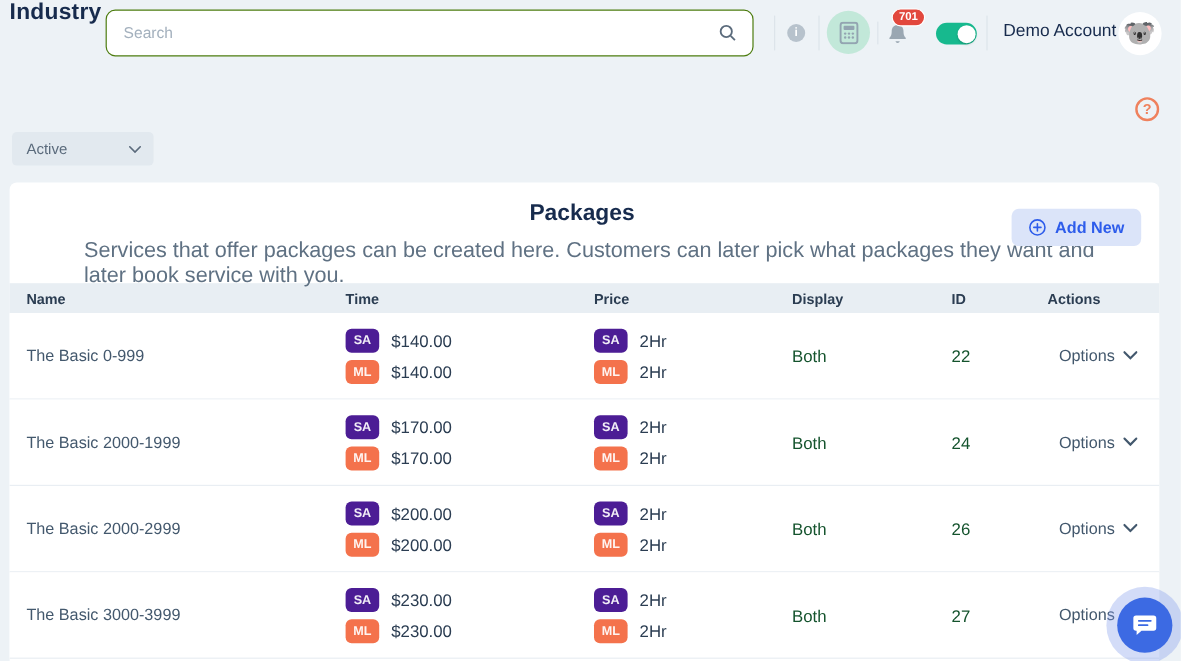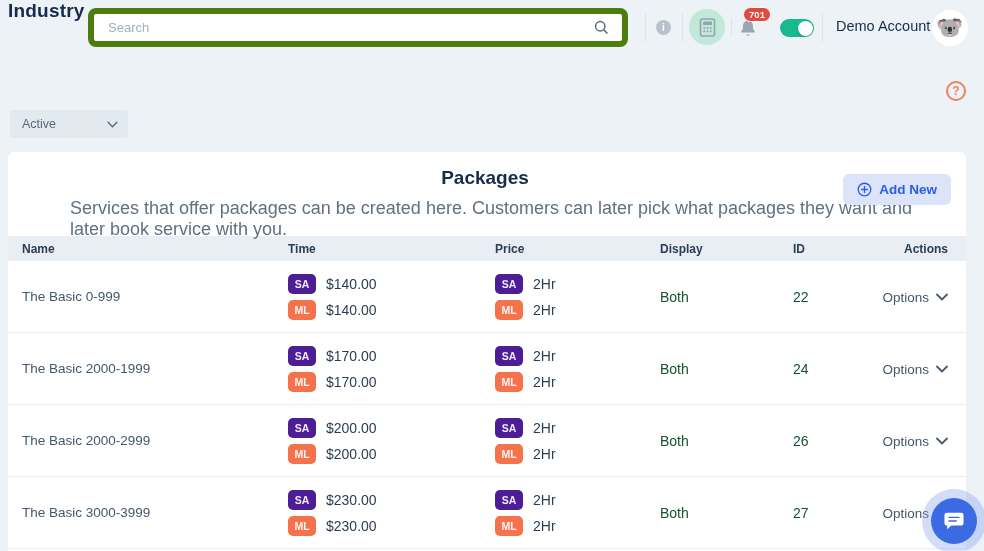--- a/index.html
+++ b/index.html
@@ -12,21 +12,21 @@
   }
 
   
   .topbar {
     position: absolute; top: 0; left: 0; width: 984px; height: 55px;
     display: flex; align-items: flex-start;
   }
   .app-title { font-size: 19px; font-weight: bold; color: #172b4d; margin-left: 8px; letter-spacing: .2px; }
   .search-wrap {
     position: absolute; left: 88px; top: 8px; width: 540px; height: 39px;
-    background: #ffffff; border: 6px solid #4d7c0f; border-radius: 8px;
+    background: #ffffff; border: 1px solid #4d7c0f; border-radius: 8px;
     display: flex; align-items: center; padding: 0 12px 0 14px;
   }
   .search-wrap input {
     flex: 1; border: none; outline: none; font-size: 13px; color: #44586d;
     font-family: inherit; background: transparent;
   }
   .search-wrap input::placeholder { color: #a3b0bd; }
   .icon-btn { display: flex; align-items: center; justify-content: center; cursor: pointer; }
   .vdiv { position: absolute; top: 13px; height: 29px; width: 1px; background: #dde4ea; }
   .info-circle {
@@ -95,21 +95,21 @@
 
   
   .tgrid {
     display: grid;
     grid-template-columns: 266px 207px 165px 133px 80px 1fr;
     align-items: center; padding-left: 14px; padding-right: 18px;
   }
   .thead {
     height: 25px; background: #e8eef3; font-size: 12px; font-weight: bold; color: #2b3d52;
   }
-  .thead .col-actions { text-align: right; }
+  .thead .col-actions { text-align: left; }
   .trow { height: 72px; border-bottom: 1px solid #e9eef3; background: #fff; }
   .cell-name { font-size: 13.5px; color: #43586d; }
   .badge-line { display: flex; align-items: center; gap: 10px; }
   .badge-line + .badge-line { margin-top: 6px; }
   .badge {
     width: 28px; height: 20px; border-radius: 5px; color: rgba(255,255,255,.92);
     font-size: 10.5px; font-weight: bold; display: flex; align-items: center; justify-content: center;
   }
   .badge.sa { background: #4c1d95; text-align: center; }
   .badge.ml { background: #f4724c; }

